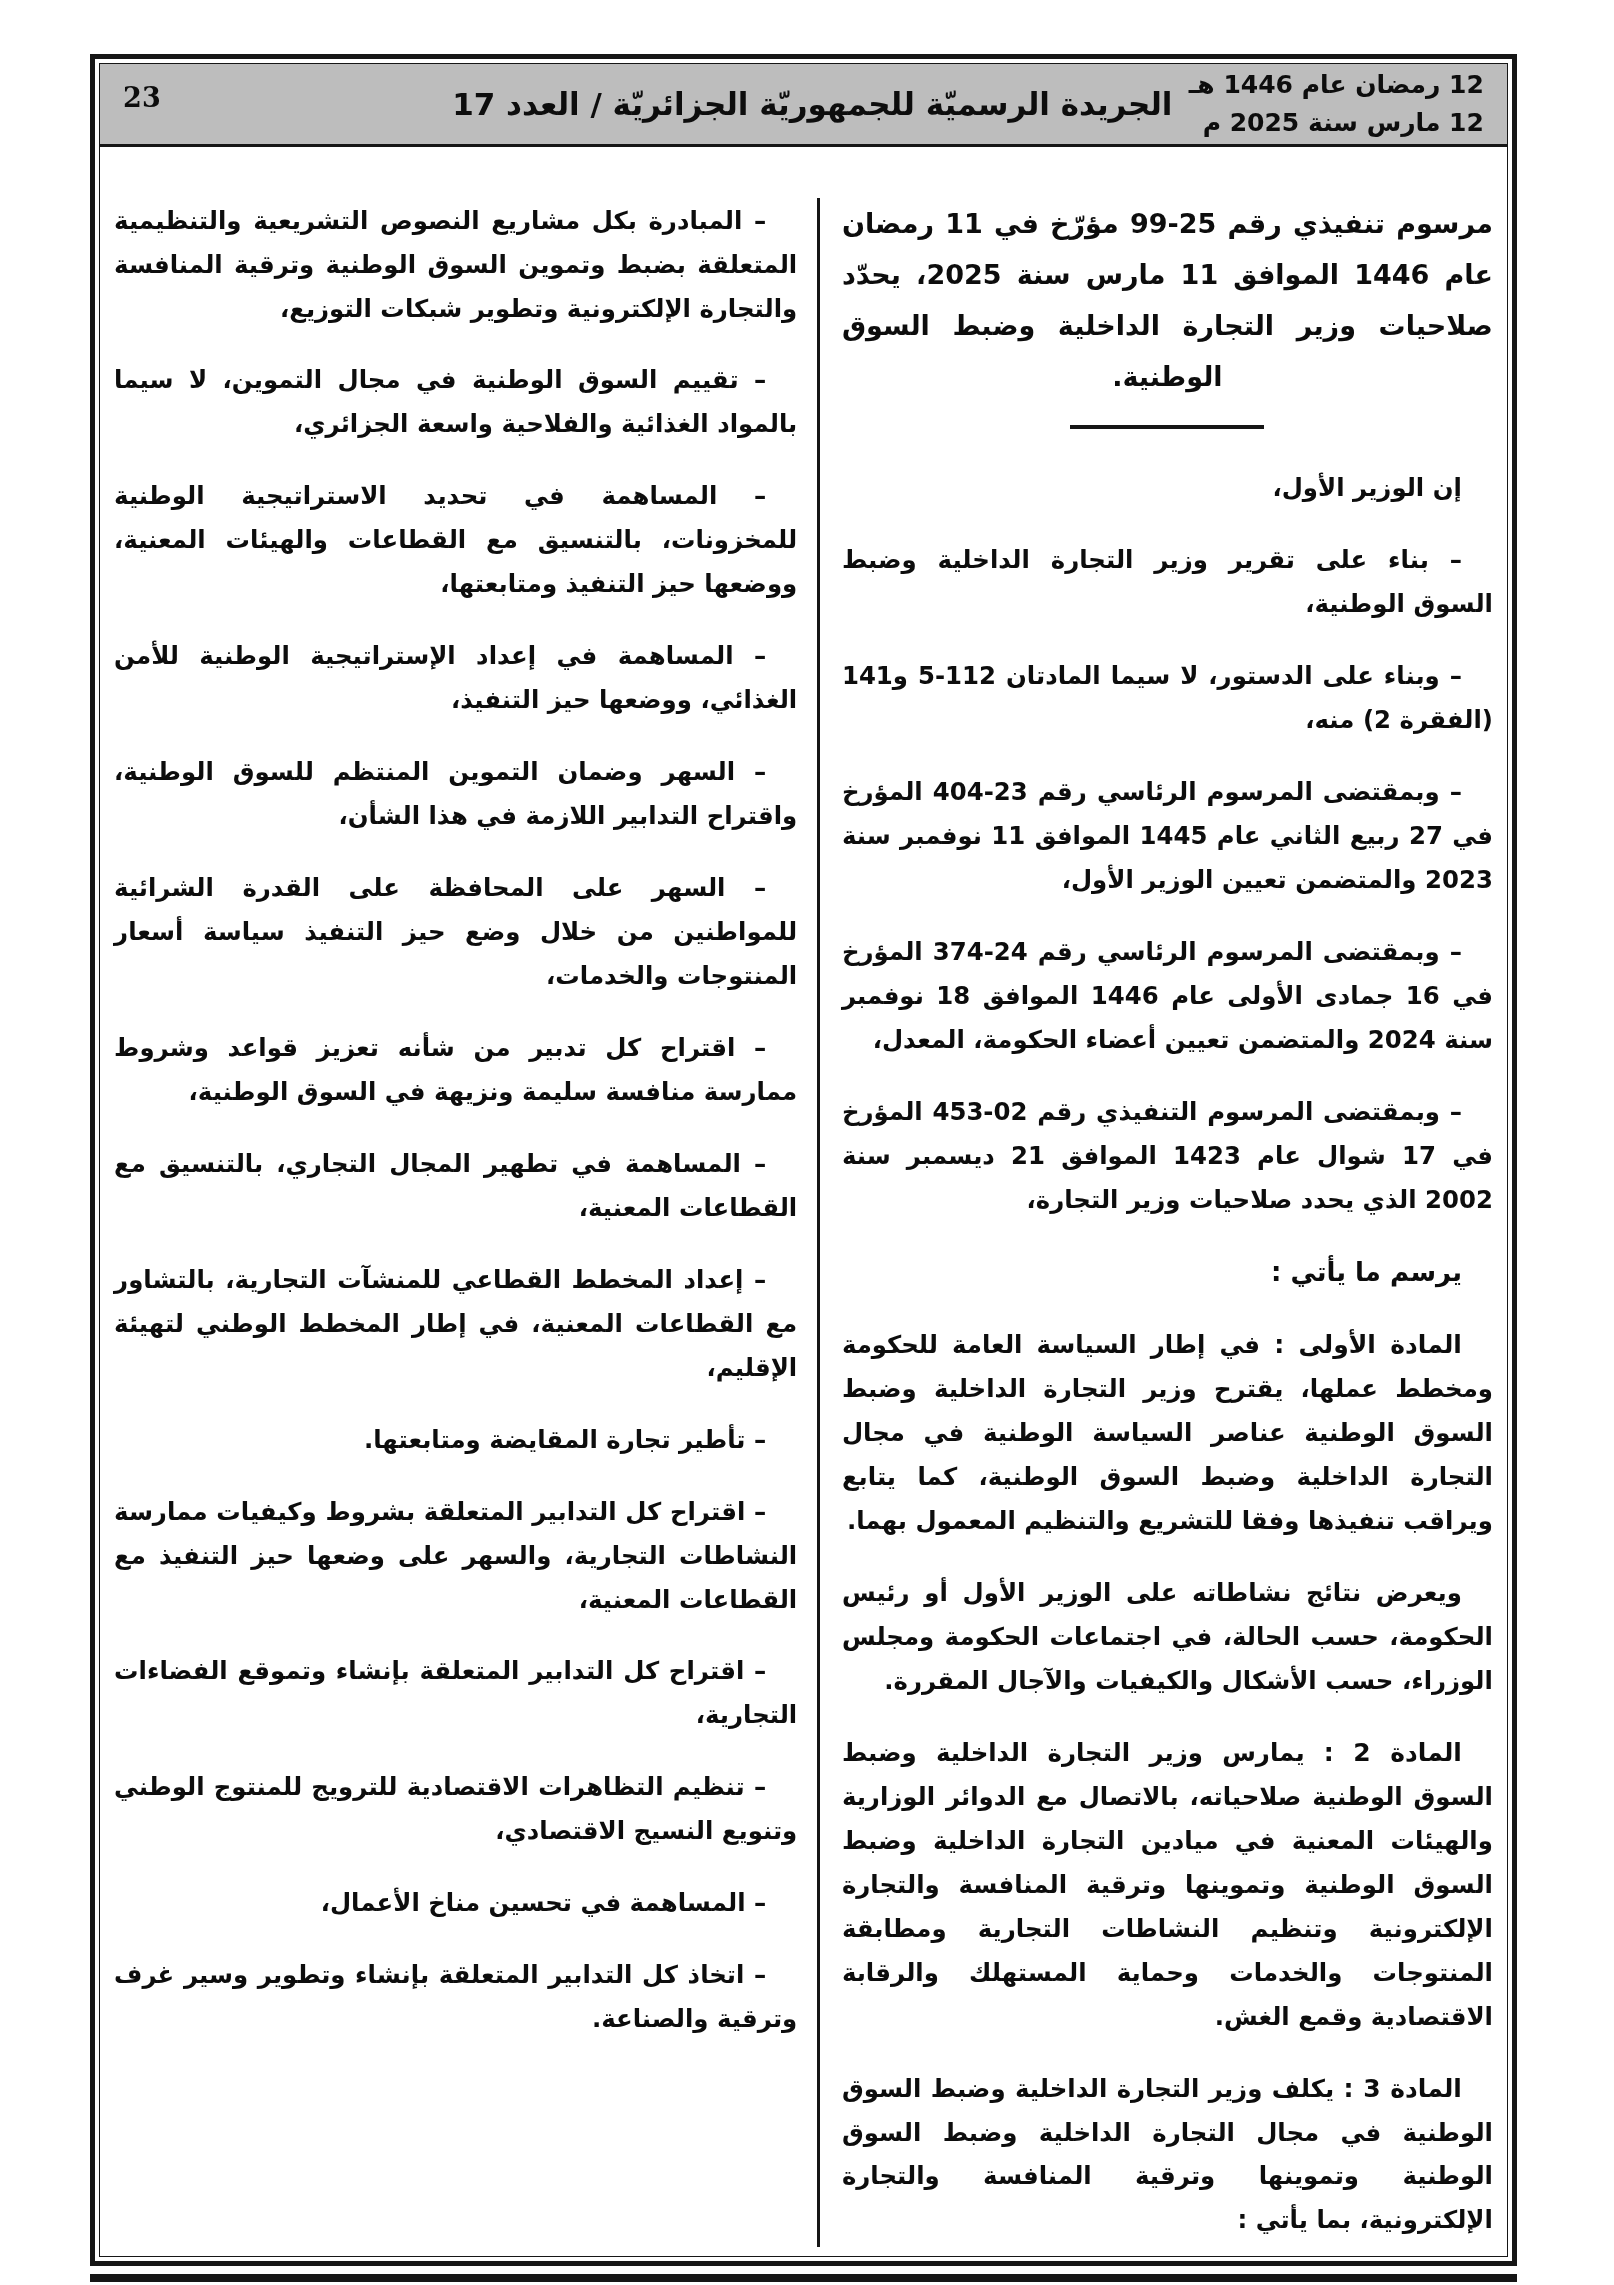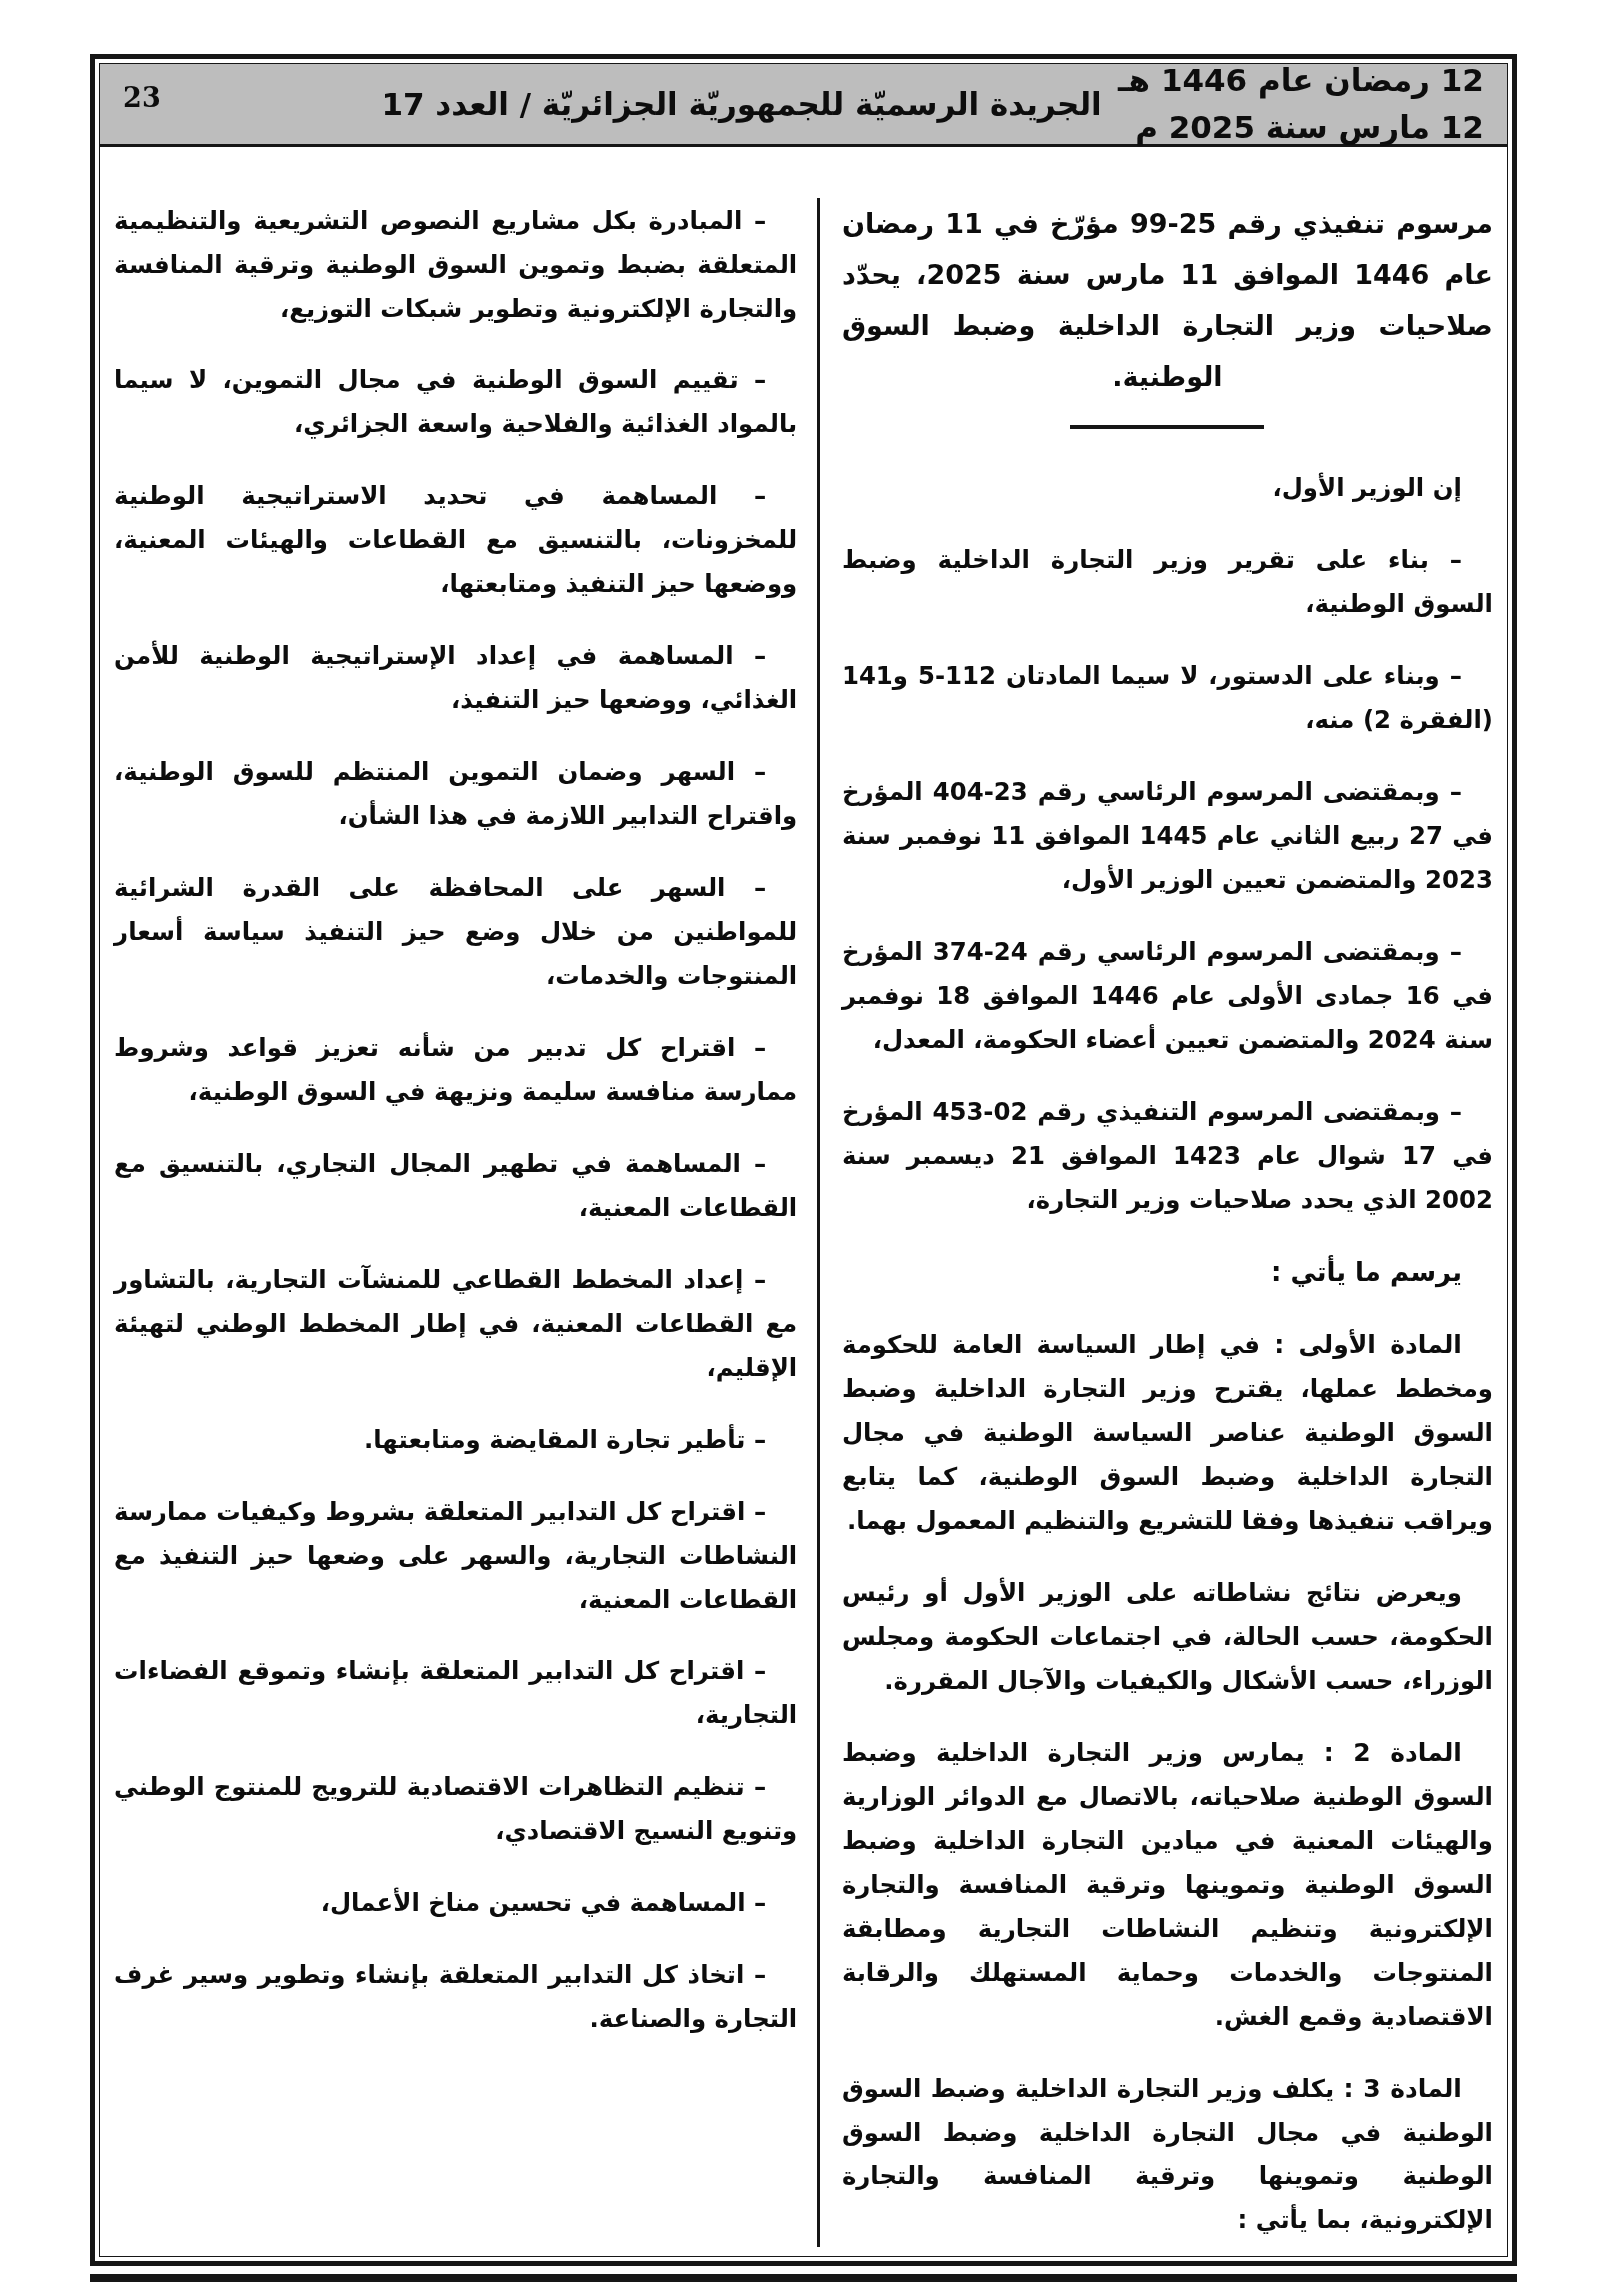--- a/index.html
+++ b/index.html
@@ -31,21 +31,21 @@
   }
   
   .header-band{
     flex:none;height:83px;
     background:#bdbdbd;
     border-bottom:3.6px solid #161616;
     display:flex;direction:rtl;align-items:center;
     padding:0 23.5px;box-sizing:border-box;gap:16.3px;
   }
   .band-dates{
-    font-weight:bold;font-size:31px;line-height:1.5;
+    font-weight:bold;font-size:25px;line-height:1.5;
     text-align:right;white-space:nowrap;direction:rtl;
   }
   .band-title{
     flex:1;font-weight:bold;font-size:31px;direction:rtl;
   }
   .band-page{
     font-family:"DejaVu Serif", serif;
     font-weight:bold;font-size:27px;
     align-self:flex-start;padding-top:18px;direction:ltr;
   }
@@ -121,21 +121,21 @@
           <p><b class="para-lead"></b> <span>– السهر وضمان التموين المنتظم للسوق الوطنية، واقتراح التدابير اللازمة في هذا الشأن،</span></p>
           <p><b class="para-lead"></b> <span>– السهر على المحافظة على القدرة الشرائية للمواطنين من خلال وضع حيز التنفيذ سياسة أسعار المنتوجات والخدمات،</span></p>
           <p><b class="para-lead"></b> <span>– اقتراح كل تدبير من شأنه تعزيز قواعد وشروط ممارسة منافسة سليمة ونزيهة في السوق الوطنية،</span></p>
           <p><b class="para-lead"></b> <span>– المساهمة في تطهير المجال التجاري، بالتنسيق مع القطاعات المعنية،</span></p>
           <p><b class="para-lead"></b> <span>– إعداد المخطط القطاعي للمنشآت التجارية، بالتشاور مع القطاعات المعنية، في إطار المخطط الوطني لتهيئة الإقليم،</span></p>
           <p><b class="para-lead"></b> <span>– تأطير تجارة المقايضة ومتابعتها.</span></p>
           <p><b class="para-lead"></b> <span>– اقتراح كل التدابير المتعلقة بشروط وكيفيات ممارسة النشاطات التجارية، والسهر على وضعها حيز التنفيذ مع القطاعات المعنية،</span></p>
           <p><b class="para-lead"></b> <span>– اقتراح كل التدابير المتعلقة بإنشاء وتموقع الفضاءات التجارية،</span></p>
           <p><b class="para-lead"></b> <span>– تنظيم التظاهرات الاقتصادية للترويج للمنتوج الوطني وتنويع النسيج الاقتصادي،</span></p>
           <p><b class="para-lead"></b> <span>– المساهمة في تحسين مناخ الأعمال،</span></p>
-          <p><b class="para-lead"></b> <span>– اتخاذ كل التدابير المتعلقة بإنشاء وتطوير وسير غرف التجارة والصناعة.</span></p>
+          <p><b class="para-lead"></b> <span>– اتخاذ كل التدابير المتعلقة بإنشاء وتطوير وسير غرف وترقية والصناعة.</span></p>
         </div>
 
       </div>
     </div>
   </div>
   <div class="bottom-bar"></div>
 </div>
 
 
 </body></html>

